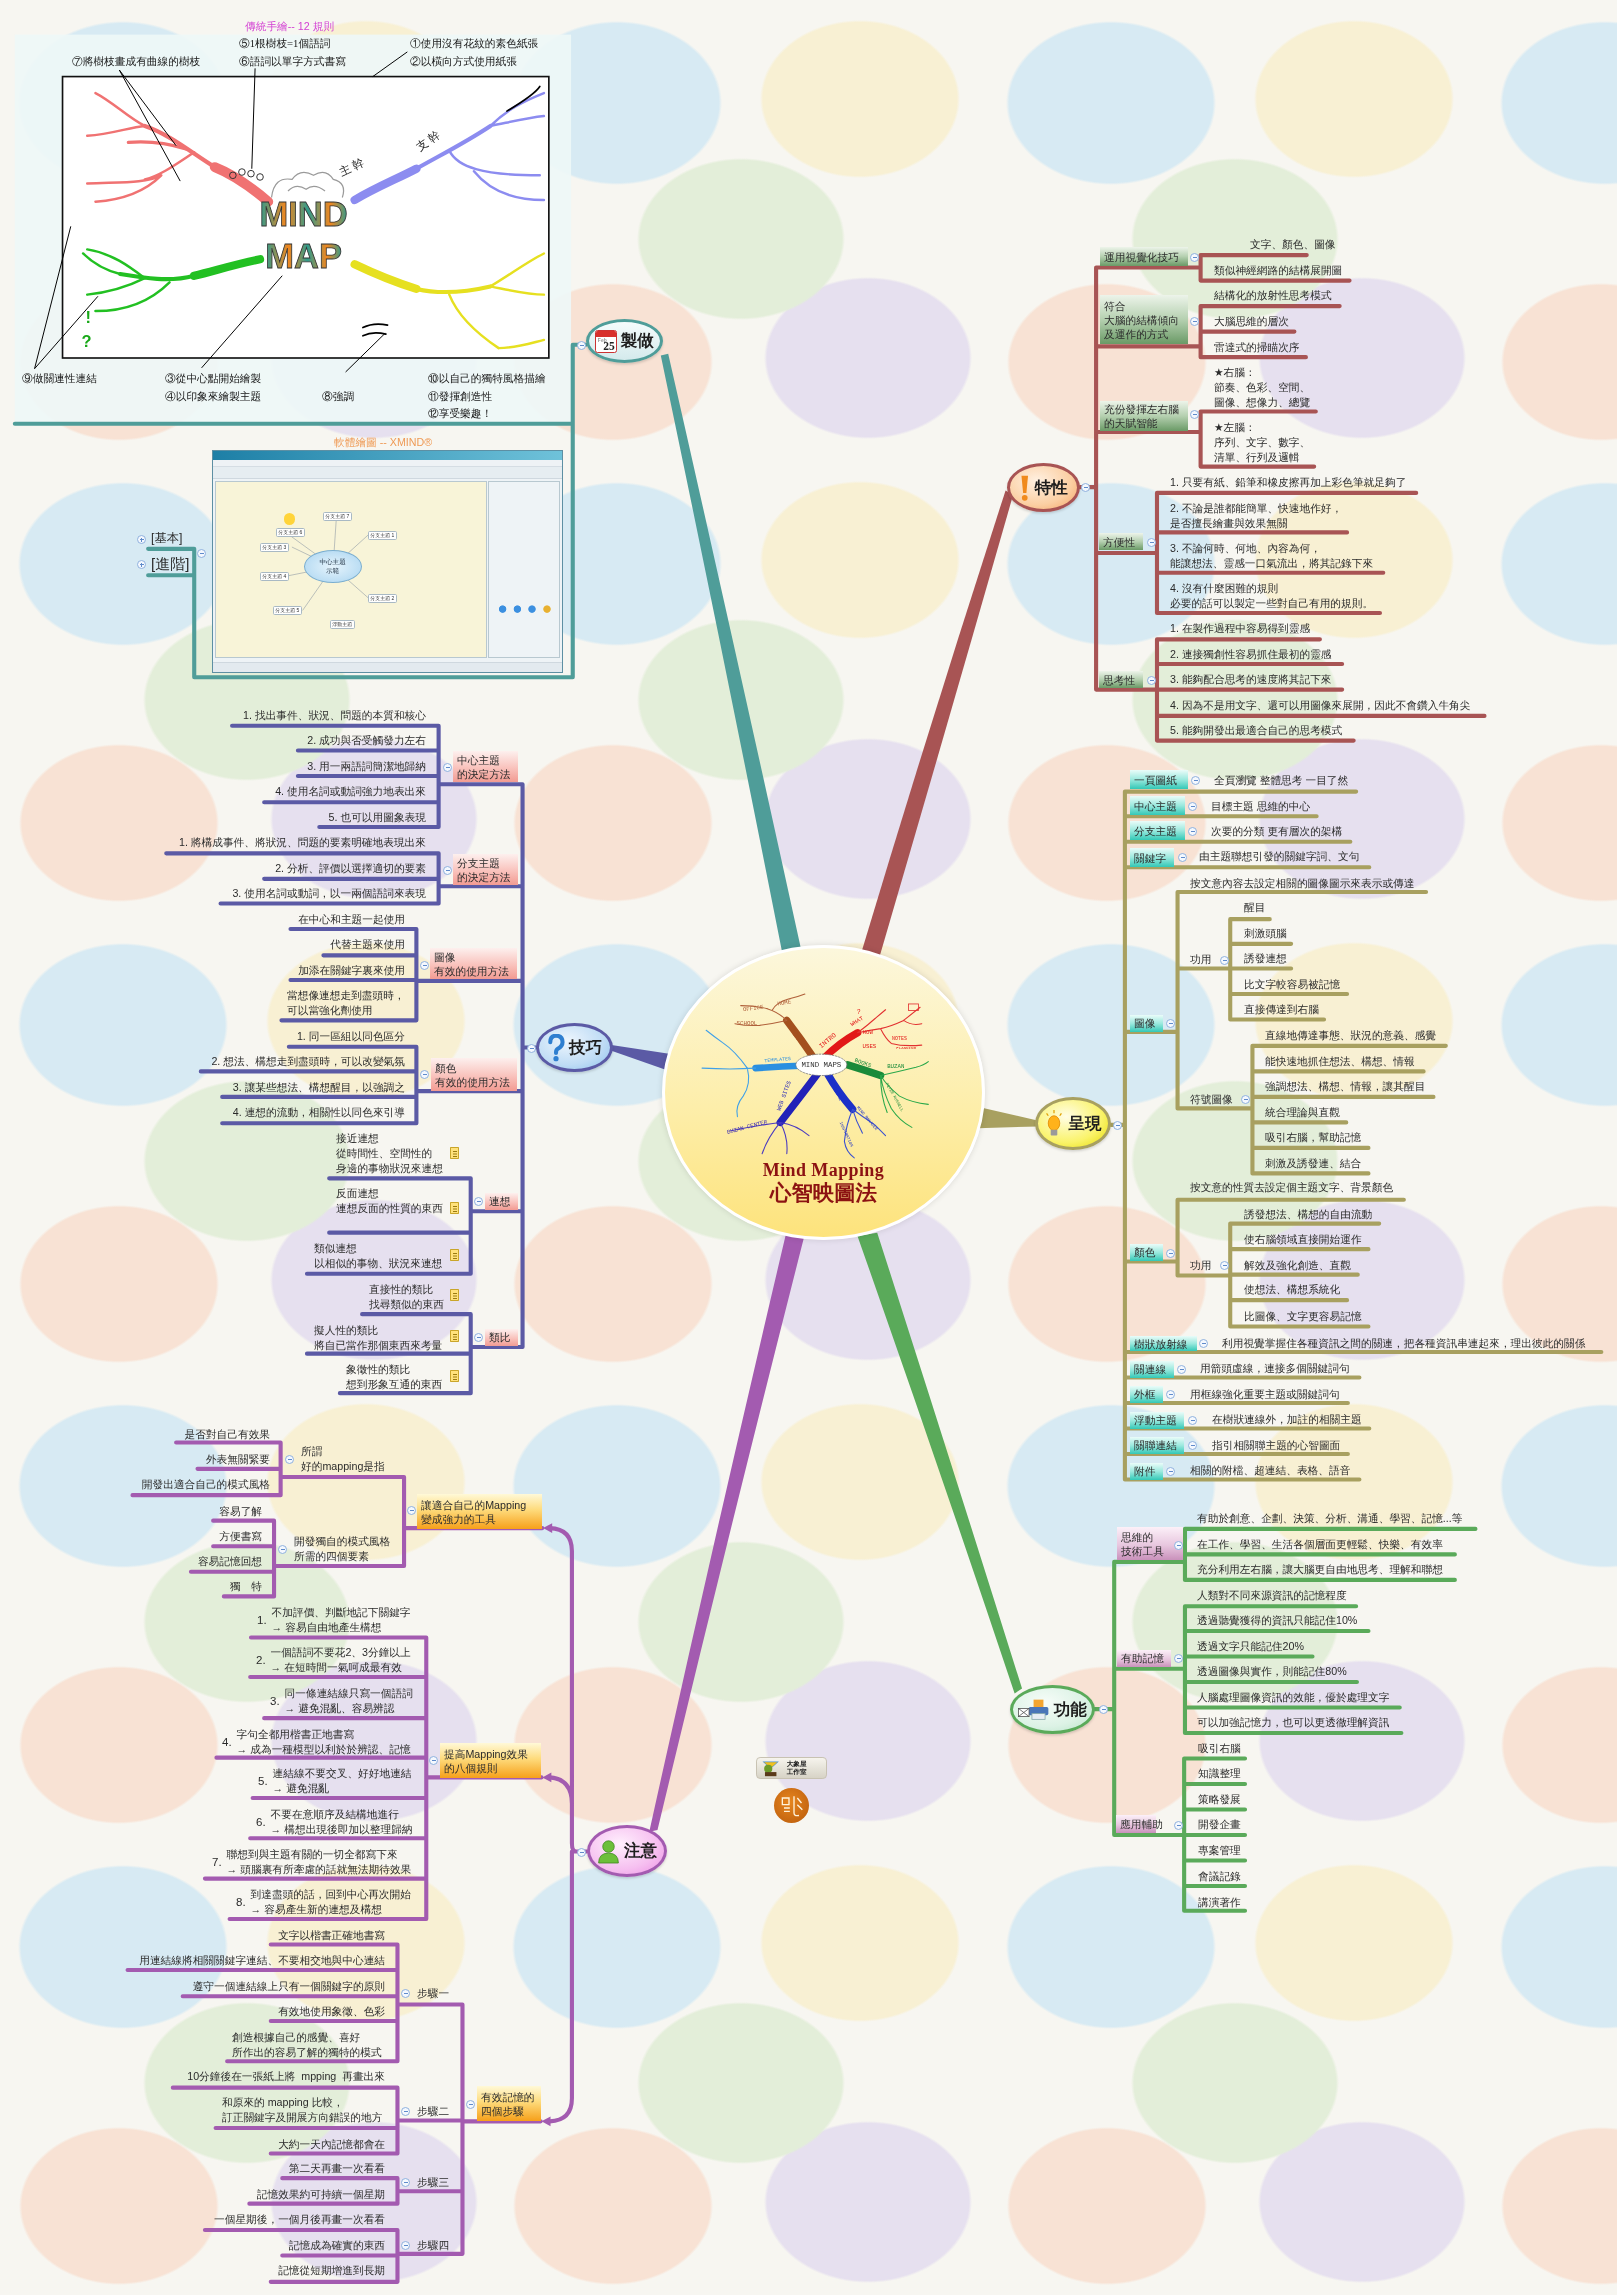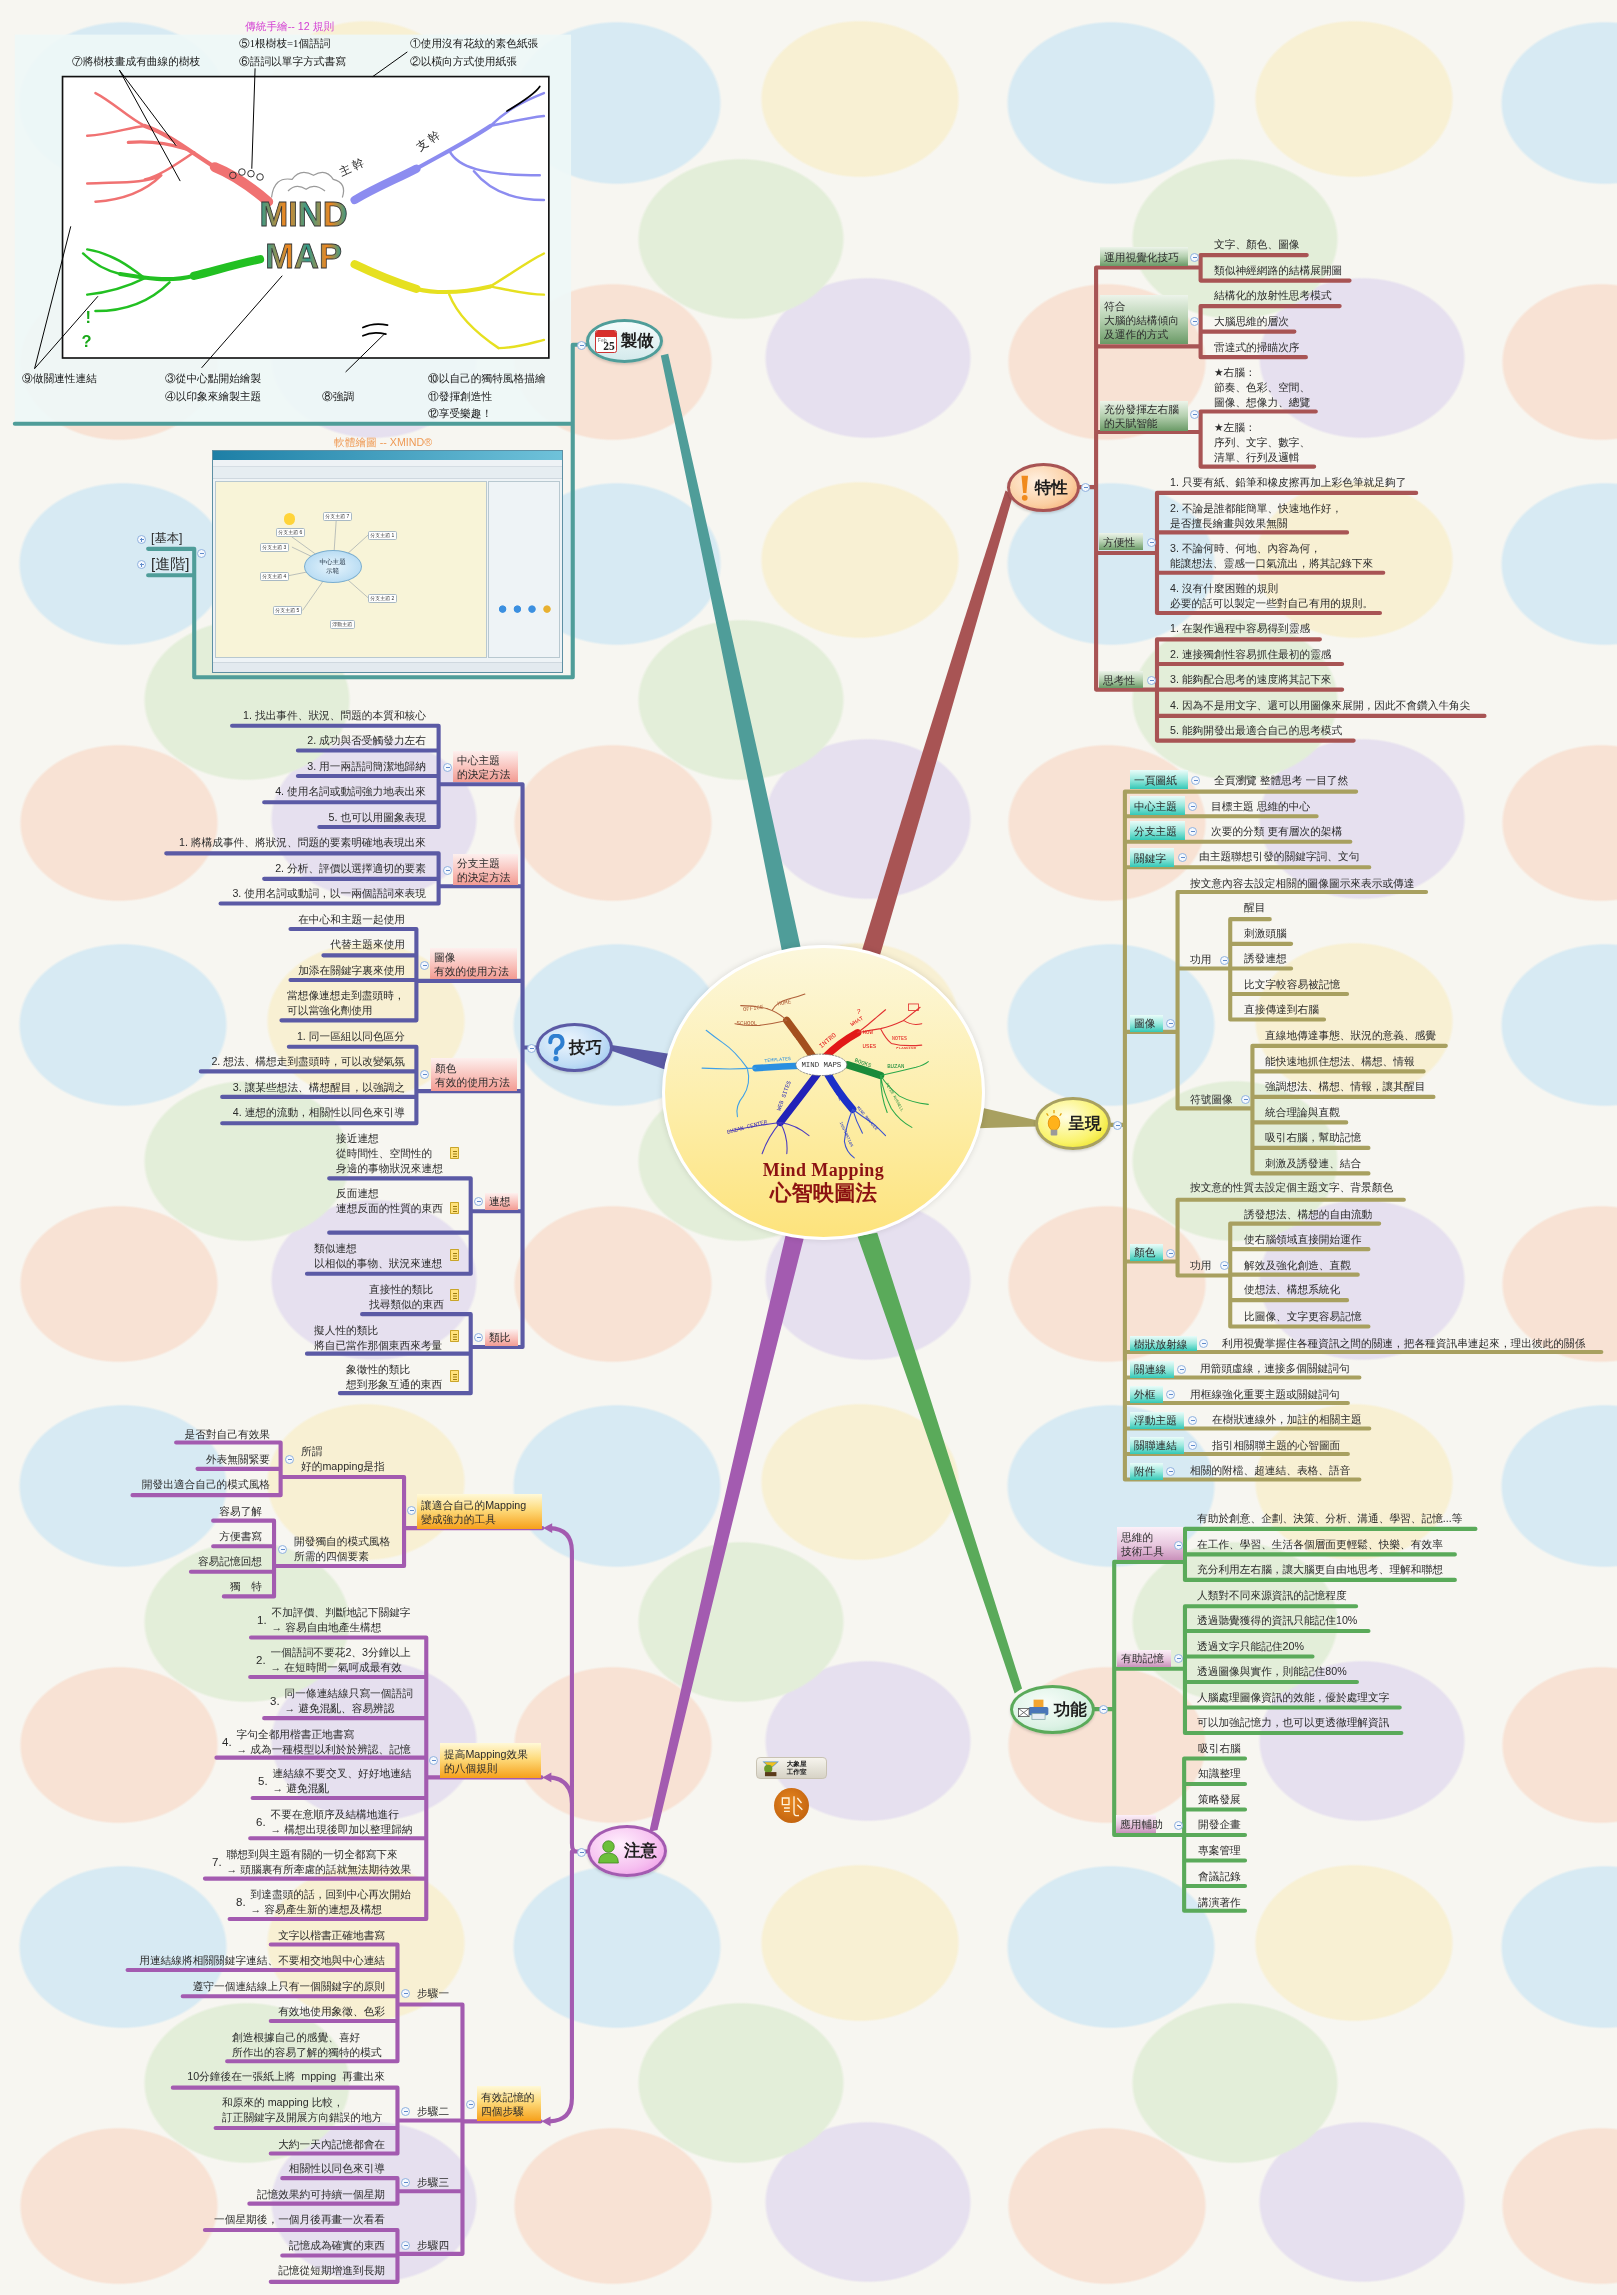--- a/index.html
+++ b/index.html
@@ -215,21 +215,21 @@
   <svg width="11.5" height="28" viewBox="0 0 14 34">
       <path d="M3 2 h8 l-2 21 h-4 z" fill="#f08a1c"></path>
       <circle cx="7" cy="29" r="3.5" fill="#f08a1c"></circle>
     </svg>
   <span>特性</span>
 </div>
 <div class="col" style="left:1081px;top:483px"></div>
 
 <div class="box green" style="left:1100px;top:247px;width:88px;height:19px">運用視覺化技巧</div>
 <div class="col" style="left:1190px;top:253px"></div>
-<div class="t" style="left:1214px;top:237px">文字、顏色、圖像</div>
+<div class="t" style="left:1250px;top:237px">文字、顏色、圖像</div>
 <div class="t" style="left:1214px;top:263px">類似神經網路的結構展開圖</div>
 
 <div class="box green" style="left:1100px;top:295px;width:88px;height:49px">符合
 大腦的結構傾向
 及運作的方式</div>
 <div class="col" style="left:1190px;top:317px"></div>
 <div class="t" style="left:1214px;top:288px">結構化的放射性思考模式</div>
 <div class="t" style="left:1214px;top:314px">大腦思維的層次</div>
 <div class="t" style="left:1214px;top:340px">雷達式的掃瞄次序</div>
 
@@ -537,21 +537,21 @@
 
 <div class="t" style="left:417px;top:2104px">步驟二</div>
 <div class="col" style="left:401px;top:2107px"></div>
 <div class="t" style="right:1232px;top:2069px">10分鐘後在一張紙上將  mpping  再畫出來</div>
 <div class="t" style="left:222px;top:2095px">和原來的 mapping 比較，
 訂正關鍵字及開展方向錯誤的地方</div>
 <div class="t" style="right:1232px;top:2137px">大約一天內記憶都會在</div>
 
 <div class="t" style="left:417px;top:2175px">步驟三</div>
 <div class="col" style="left:401px;top:2178px"></div>
-<div class="t" style="right:1232px;top:2161px">相關性以同色來引導</div>
+<div class="t" style="right:1232px;top:2161px">第二天再畫一次看看</div>
 <div class="t" style="right:1232px;top:2187px">記憶效果約可持續一個星期</div>
 
 <div class="t" style="left:417px;top:2238px">步驟四</div>
 <div class="col" style="left:401px;top:2241px"></div>
 <div class="t" style="right:1232px;top:2212px">一個星期後，一個月後再畫一次看看</div>
 <div class="t" style="right:1232px;top:2238px">記憶成為確實的東西</div>
 <div class="t" style="right:1232px;top:2263px">記憶從短期增進到長期</div>
 
 <div style="position:absolute;left:756px;top:1757px;width:71px;height:22px;border-radius:4.1px;background:linear-gradient(#f6f4ed,#d7d3c6);border:0.8px solid #c8c2b2;z-index:4;display:flex;align-items:center;gap:5px;padding-left:3.3px">
   <svg width="21.4" height="18" viewBox="0 0 26 22">

